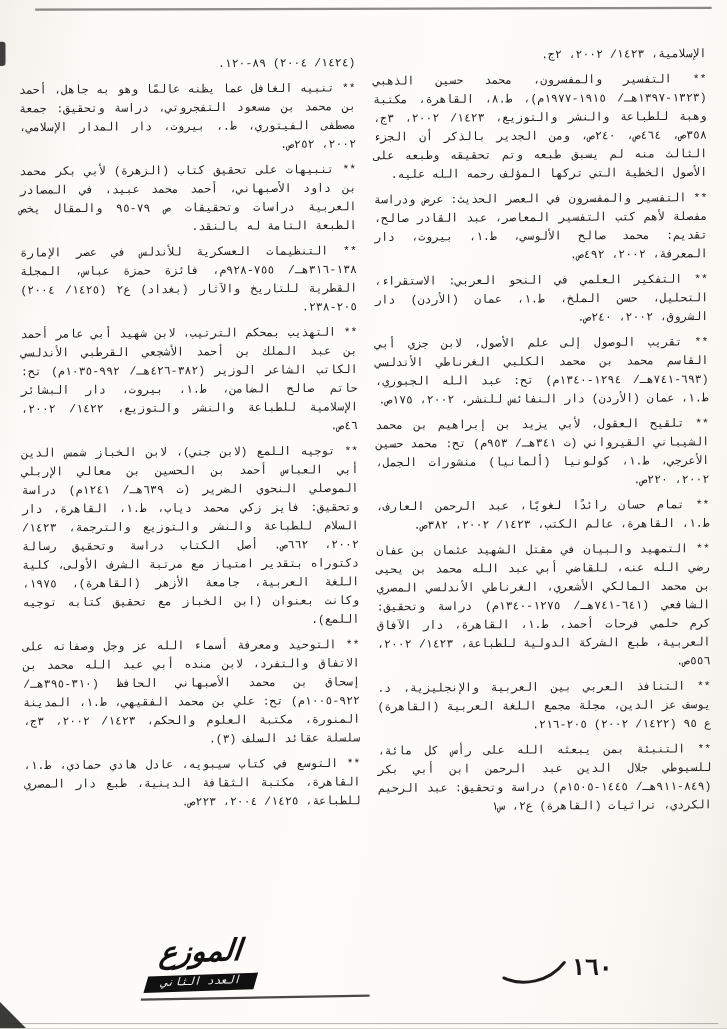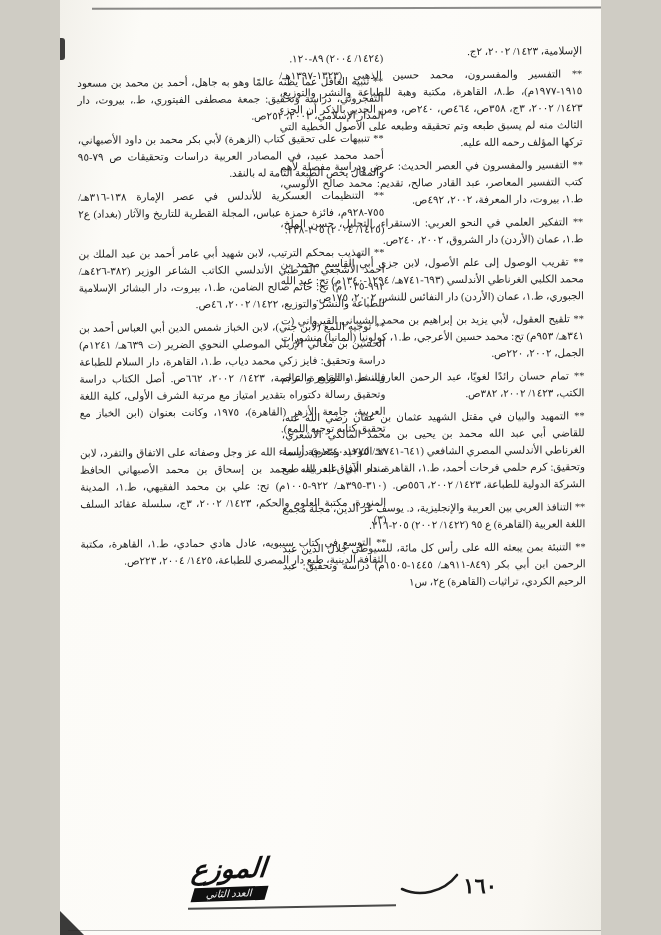--- a/index.html
+++ b/index.html
@@ -1,23 +1,23 @@
 <!DOCTYPE html>
 <html><head>
 <meta charset="utf-8">
 <style>
   html, body { margin: 0; padding: 0; background: #cfccc4; }
   .scan {
     position: relative;
-    width: 541px;
+    width: 661px;
     height: 935px;
     margin: 0 auto;
     overflow: hidden;
     background: linear-gradient(100deg, #f2f0ea 0%, #fcfbf7 12%, #fdfcf9 55%, #faf8f3 88%, #efede6 100%);
-    font-family: Liberation Serif, serif;
+    font-family: Liberation Mono, monospace;
     color: #1c1c1c;
   }
   
   .art-top-line { position:absolute; top:7px; left:32px; width:615px; height:2px; background:#1b1b1b; opacity:.5; transform:rotate(-0.15deg); }
   .art-left-blob { position:absolute; top:38px; left:0; width:5px; height:22px; background:#121212; opacity:.8; border-radius:0 3px 3px 0; }
   .art-corner { position:absolute; left:0; bottom:0; width:0; height:0; border-left:24px solid #181818; border-top:24px solid transparent; opacity:.85; }
   .art-bottom-line { position:absolute; bottom:4px; left:8px; width:645px; height:1.5px; background:#222; opacity:.3; }
 
   .page-body { position:absolute; inset:0; transform:rotate(-0.4deg); }
   .col {
@@ -36,21 +36,21 @@
   
   .stamp { position:absolute; left:132px; bottom:34px; transform:rotate(-2deg); direction:rtl; text-align:center; }
   .stamp-title { font-size:27px; font-weight:bold; font-style:italic; transform:skewX(-8deg); line-height:1; color:#111; }
   .stamp-ribbon {
     margin-top:2px; display:inline-block; background:#101010; color:#f5f5f5;
     font-size:10px; padding:1px 14px 2px; transform:skewX(-18deg);
   }
   .footer-line { position:absolute; left:128px; bottom:28px; width:208px; height:1.5px; background:#2a2a2a; transform:rotate(-1deg); opacity:.85; }
 
   
-  .page-number-wrap { position:absolute; bottom:38px; right:104px; display:flex; align-items:flex-end; gap:2px; direction:ltr;margin-top:45px; }
+  .page-number-wrap { position:absolute; bottom:38px; right:104px; display:flex; gap:2px; direction:ltr;margin-top:45px; }
   .page-number-flourish { display:block; }
   .page-number { font-size:21px; font-weight:bold; color:#161616; line-height:1; }
 </style>
 </head>
 <body>
 
 <div class="scan">
 
   <div class="art-top-line"></div>
   <div class="art-left-blob"></div>

